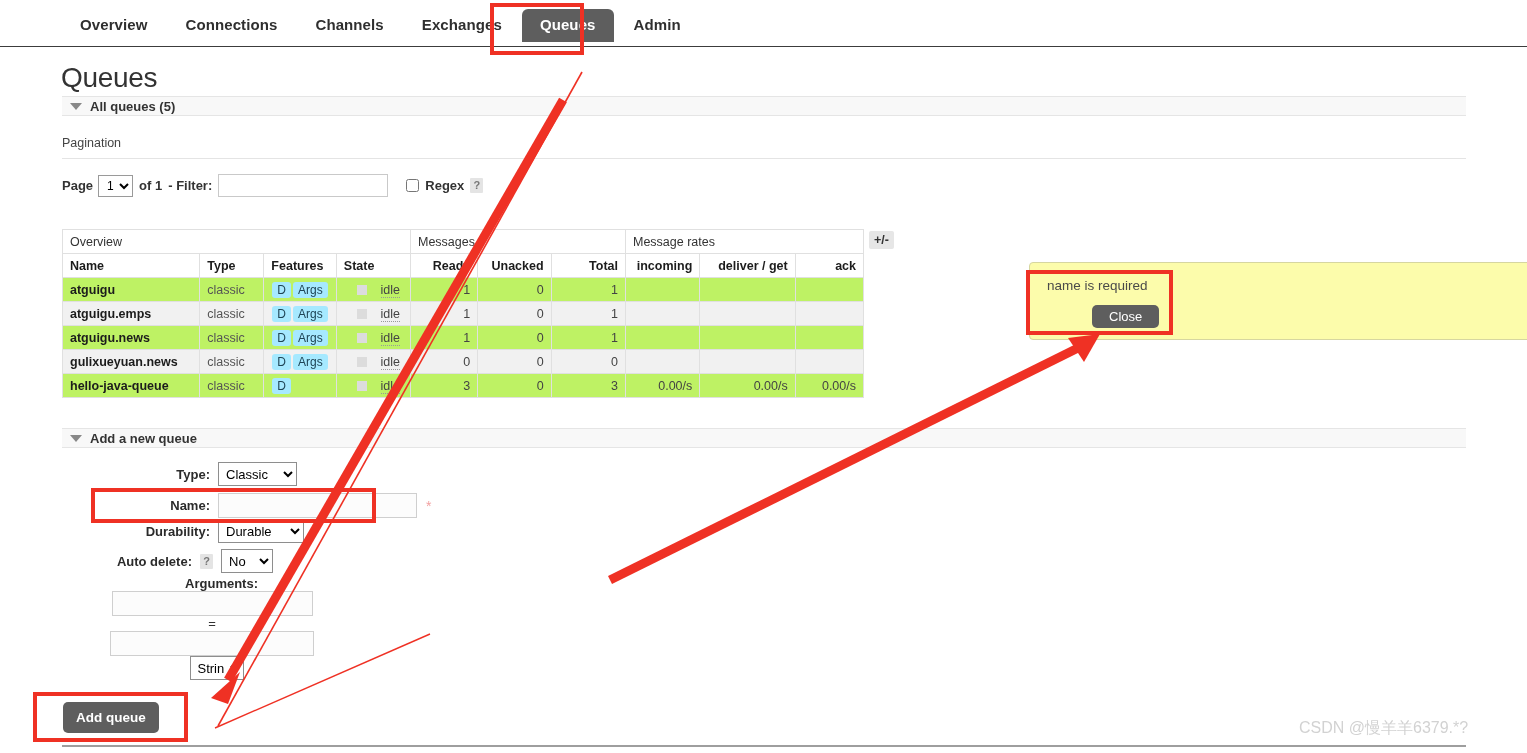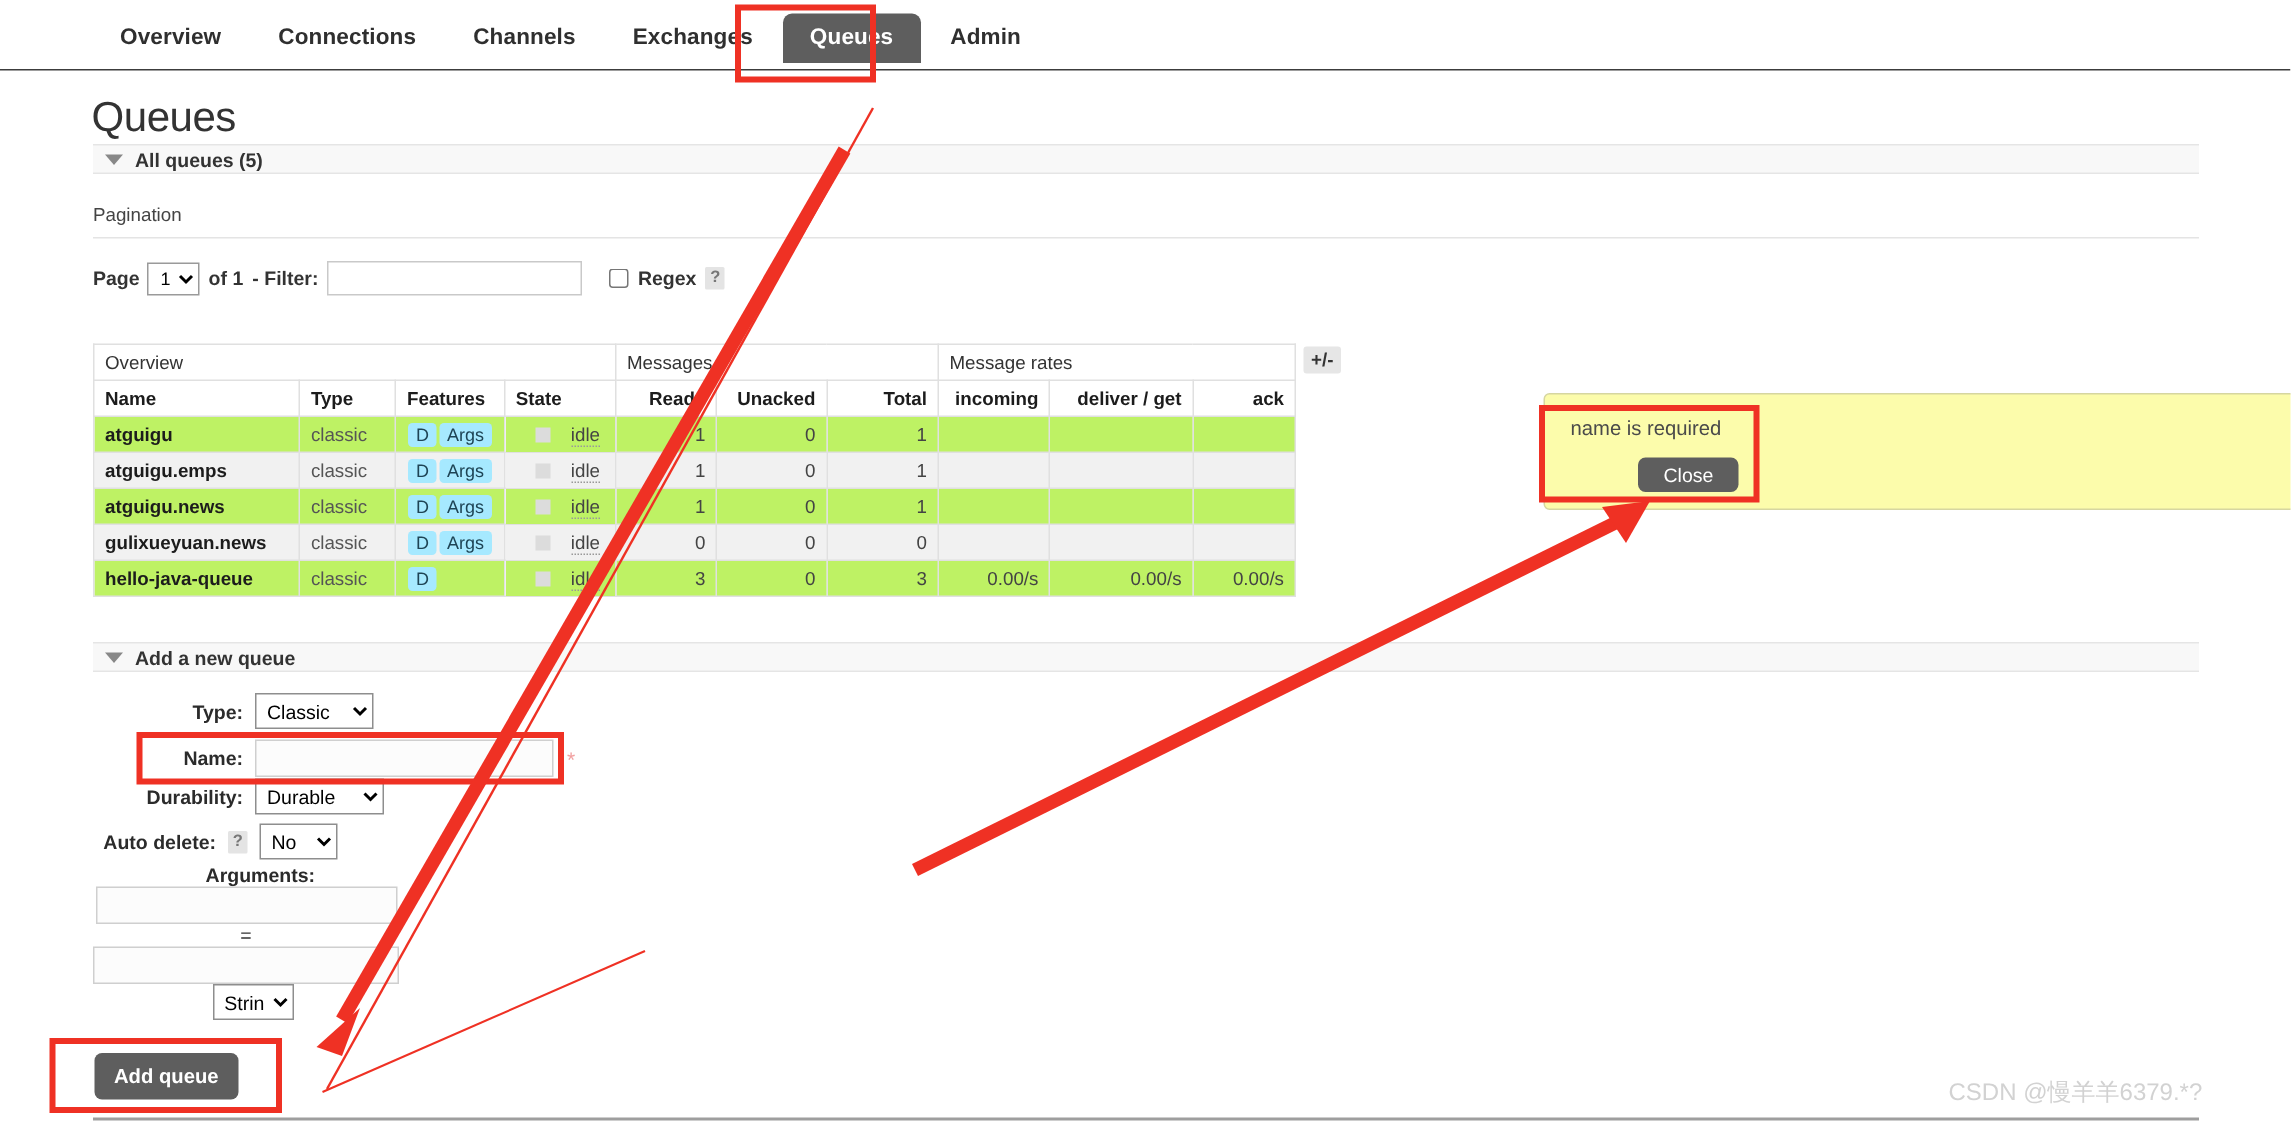--- a/index.html
+++ b/index.html
@@ -145,21 +145,21 @@
   #plusminus {
     position: absolute; left: 869px; top: 231px;
     background: #e6e6e6; color: #333;
     font-size: 12.5px; font-weight: bold;
     padding: 2px 5px; border-radius: 2px;
     cursor: pointer;
   }
 
   
   #form-area { position: absolute; left: 0px; top: 452px; width: 1527px; }
-  .frm-row { position: absolute; display: flex; align-items: center; }
+  .frm-row { position: absolute; display: flex; align-items: center; margin-left: 48px; }
   .frm-label {
     text-align: right; font-size: 13px; font-weight: bold; color: #2b2b2b;
     width: 108px; padding-right: 8px;
   }
   .frm-select {
     font-family: "Liberation Sans", sans-serif; font-size: 13px;
     border: 1px solid #8e8e8e; background: #fff;
     height: 24px; padding: 1px 3px;
   }
   .frm-input {

